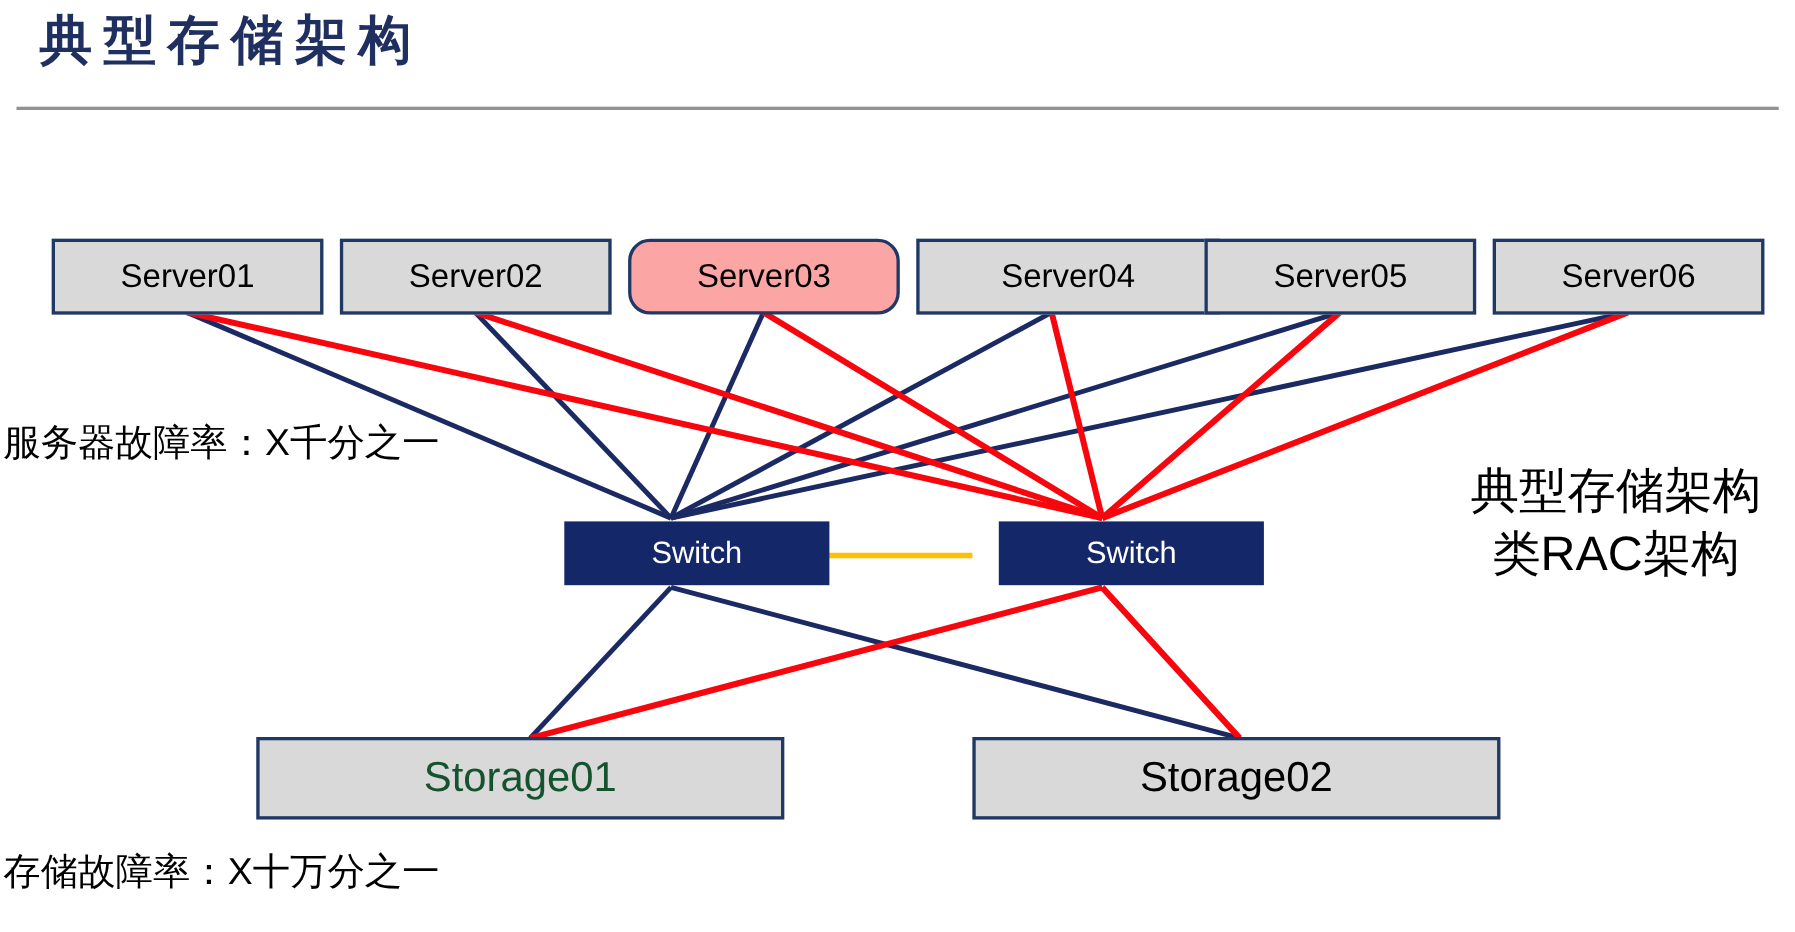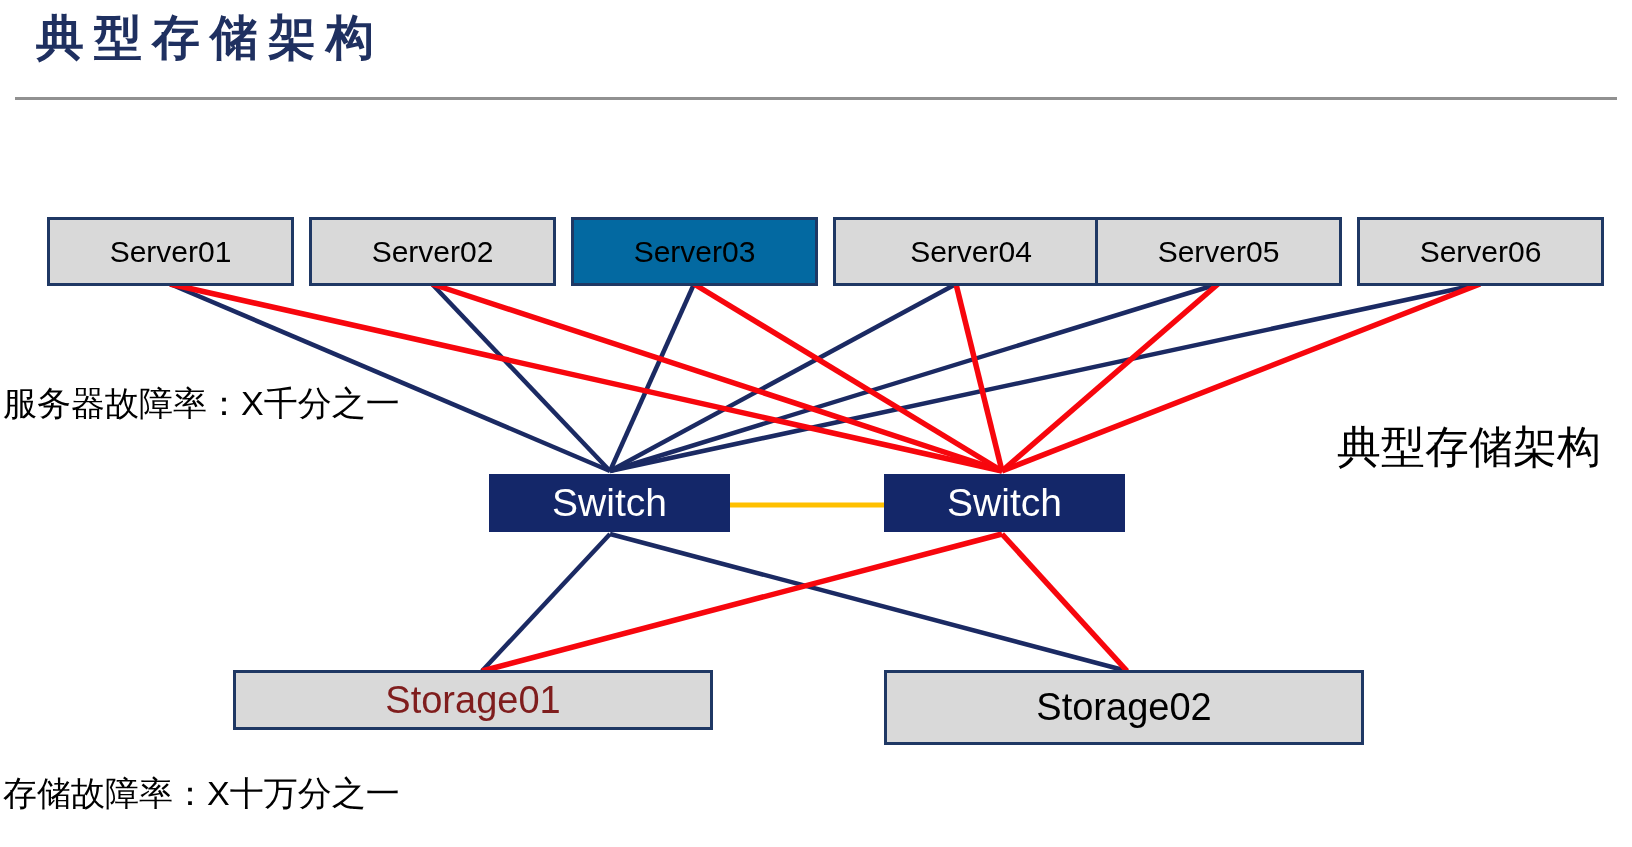--- a/index.html
+++ b/index.html
@@ -54,21 +54,22 @@
   .server-box, .storage-box {
     background: #D9D9D9;
     border: 3px solid #1F3864;
     color: #000000;
   }
   .server-box { font-size: 30px; }
   .storage-box { font-size: 38px; }
   .switch-box {
     background: #142769;
     color: #FFFFFF;
-    font-size: 39px;
+    font-size: 28px;
+    margin-left: 24px;
   }
   .note {
     position: absolute;
     color: #000000;
     font-size: 34px;
     line-height: 41px;
     white-space: nowrap;
   }
   #cluster-note {
     position: absolute;
@@ -109,47 +110,48 @@
       <line x1="1002" y1="534" x2="1127" y2="671" stroke="#F7060D" stroke-width="5.5"></line>
     </svg>
 
   <div id="nodes">
       <div class="node server-box" style="left: 47px; top: 217px; width: 247px; height: 69px; background: rgb(217, 217, 217); border-color: rgb(31, 56, 100); color: rgb(0, 0, 0);">
         <span>Server01</span>
       </div>
       <div class="node server-box" style="left: 309px; top: 217px; width: 247px; height: 69px; background: rgb(217, 217, 217); border-color: rgb(31, 56, 100); color: rgb(0, 0, 0);">
         <span>Server02</span>
       </div>
-      <div class="node server-box" style="left: 571px; top: 217px; width: 247px; height: 69px; background: #0369a1; border-color: rgb(31, 56, 100); color: rgb(0, 0, 0);">
+      <div class="node server-box" style="left: 571px; top: 217px; width: 247px; height: 69px; background: #fca5a5; border-color: rgb(31, 56, 100); color: rgb(0, 0, 0); border-radius: 20px;">
         <span>Server03</span>
       </div>
       <div class="node server-box" style="left: 833px; top: 217px; width: 276px; height: 69px; background: rgb(217, 217, 217); border-color: rgb(31, 56, 100); color: rgb(0, 0, 0);">
         <span>Server04</span>
       </div>
       <div class="node server-box" style="left: 1095px; top: 217px; width: 247px; height: 69px; background: rgb(217, 217, 217); border-color: rgb(31, 56, 100); color: rgb(0, 0, 0);">
         <span>Server05</span>
       </div>
       <div class="node server-box" style="left: 1357px; top: 217px; width: 247px; height: 69px; background: rgb(217, 217, 217); border-color: rgb(31, 56, 100); color: rgb(0, 0, 0);">
         <span>Server06</span>
       </div>
       <div class="node switch-box" style="left: 489px; top: 474px; width: 241px; height: 58px; background: rgb(20, 39, 105); color: rgb(255, 255, 255);">
         <span>Switch</span>
       </div>
       <div class="node switch-box" style="left: 884px; top: 474px; width: 241px; height: 58px; background: rgb(20, 39, 105); color: rgb(255, 255, 255);">
         <span>Switch</span>
       </div>
-      <div class="node storage-box" style="left: 233px; top: 670px; width: 480px; height: 60px; background: rgb(217, 217, 217); border-color: rgb(31, 56, 100); color: #7f1d1d;">
+      <div class="node storage-box" style="left: 233px; top: 670px; width: 480px; height: 75px; background: rgb(217, 217, 217); border-color: rgb(31, 56, 100); color: #14532d;">
         <span>Storage01</span>
       </div>
       <div class="node storage-box" style="left: 884px; top: 670px; width: 480px; height: 75px; background: rgb(217, 217, 217); border-color: rgb(31, 56, 100); color: rgb(0, 0, 0);">
         <span>Storage02</span>
       </div>
     </div>
 
   <div class="note" style="left:3px; top:773px;">存储故障率：X十万分之一</div>
 
   <div class="note" style="left:3px; top:383px;">服务器故障率：X千分之一</div>
 
   <div id="cluster-note">
     <div>典型存储架构</div>
+    <div>类RAC架构</div>
   </div>
 
 </div>
 
 </body></html>

